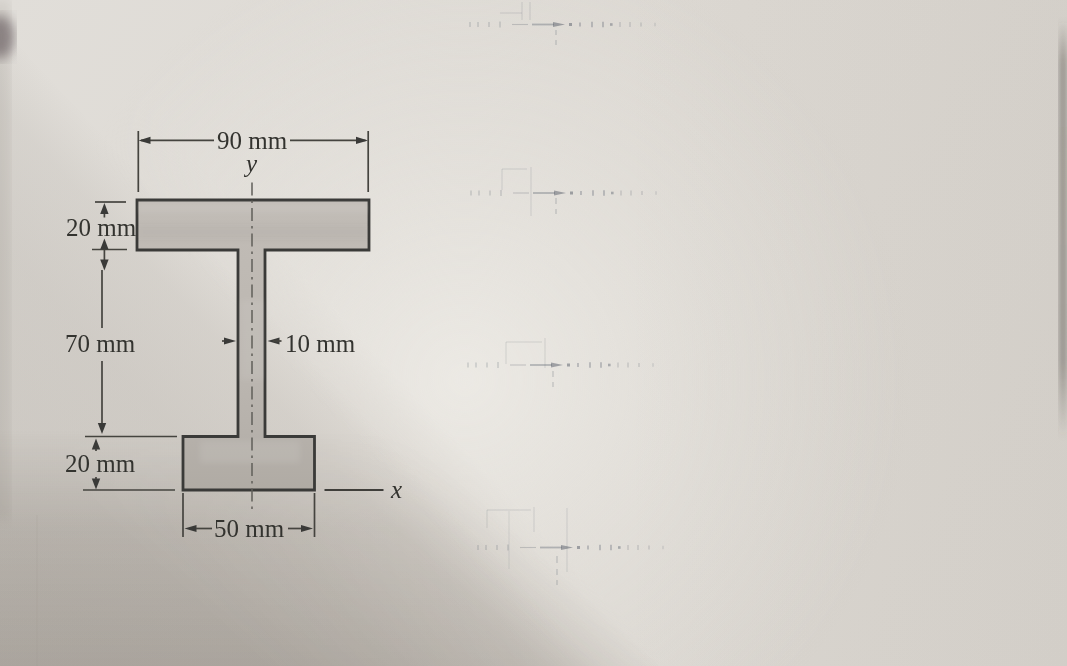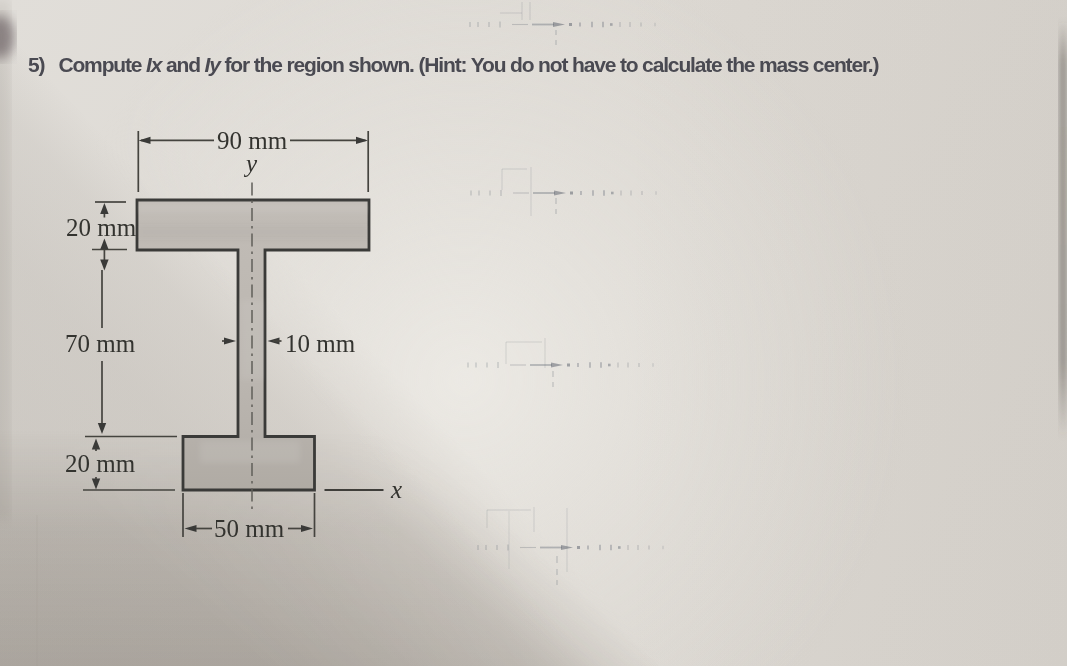--- a/index.html
+++ b/index.html
@@ -114,21 +114,20 @@
     <use href="#r1" x="8" y="523"></use>
     <path d="M487,528 V510 H531 M534,507 V532" stroke-width="1" opacity="0.18"></path>
     <path d="M557,556 v7 m0,6 v6 m0,5 v5" stroke-width="1.2" opacity="0.30"></path>
     <path d="M567,508 V572" stroke-width="1" opacity="0.18"></path>
     <path d="M509,511 V569" stroke-width="1" opacity="0.14"></path>
   </g>
 
   <path d="M37,515 V666" stroke="#9b958d" stroke-width="1" opacity="0.22"></path>
 </svg>
 
-<div id="prompt">5)&nbsp;&nbsp; Compute <i>Ix</i> and <i>Iy</i> for the region shown. (Hint: You do not have to calculate the mass center.)</div>
 
 <svg id="figsvg" width="1067" height="666" viewBox="0 0 1067 666">
   <defs>
     <linearGradient id="beamfill" x1="0" y1="200" x2="0" y2="490" gradientUnits="userSpaceOnUse">
       <stop offset="0" stop-color="#c1bcb6"></stop>
       <stop offset="0.55" stop-color="#bcb7b1"></stop>
       <stop offset="0.8" stop-color="#b6b1ab"></stop>
       <stop offset="1" stop-color="#b0aba4"></stop>
     </linearGradient>
   </defs>

